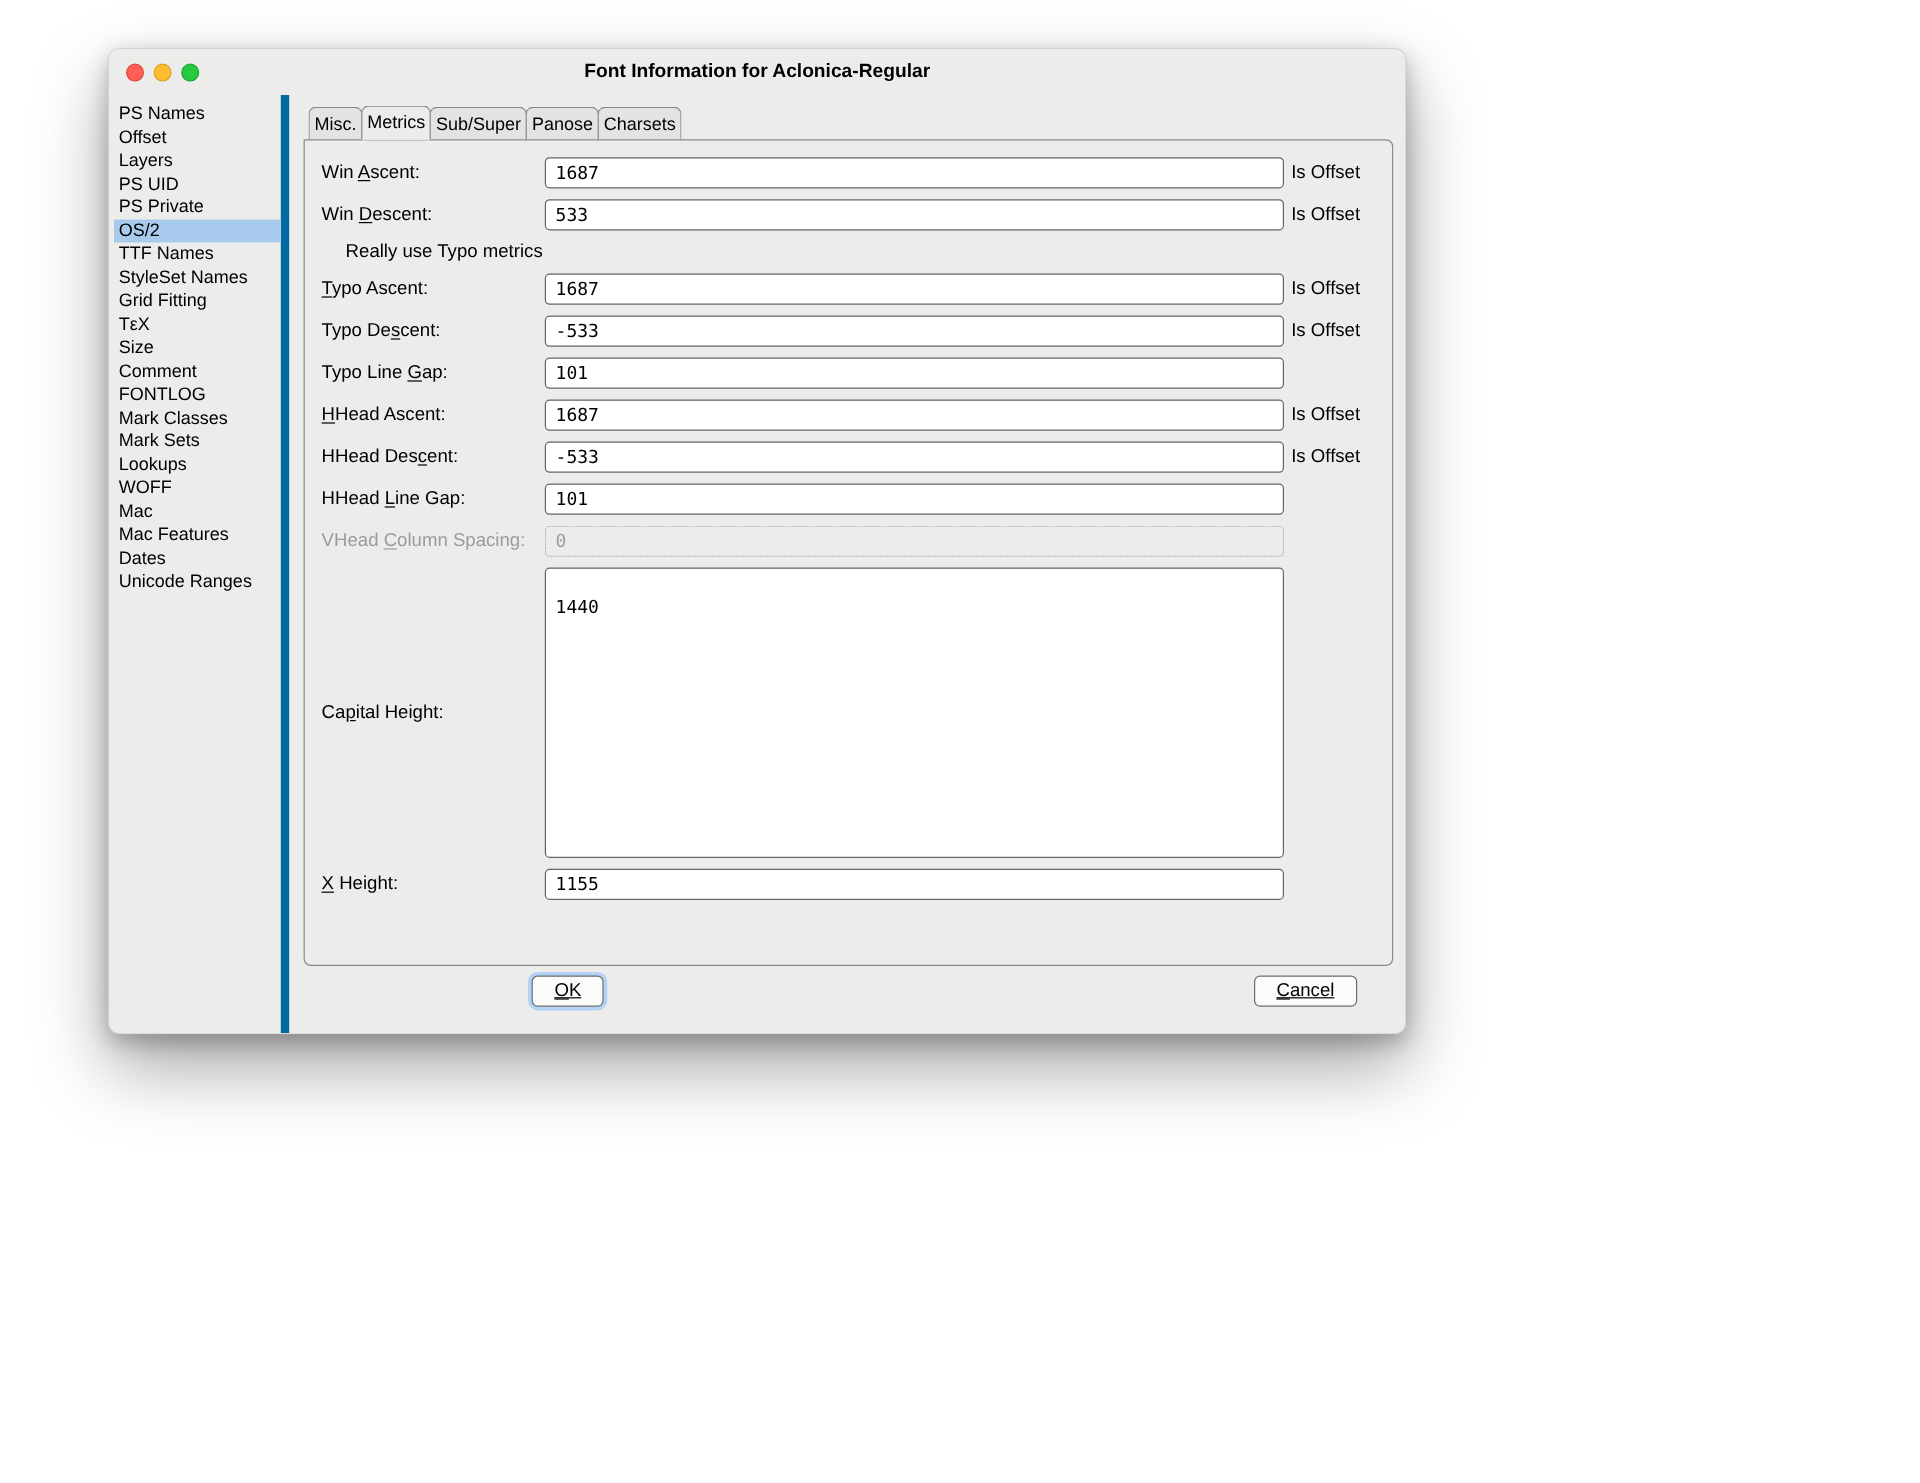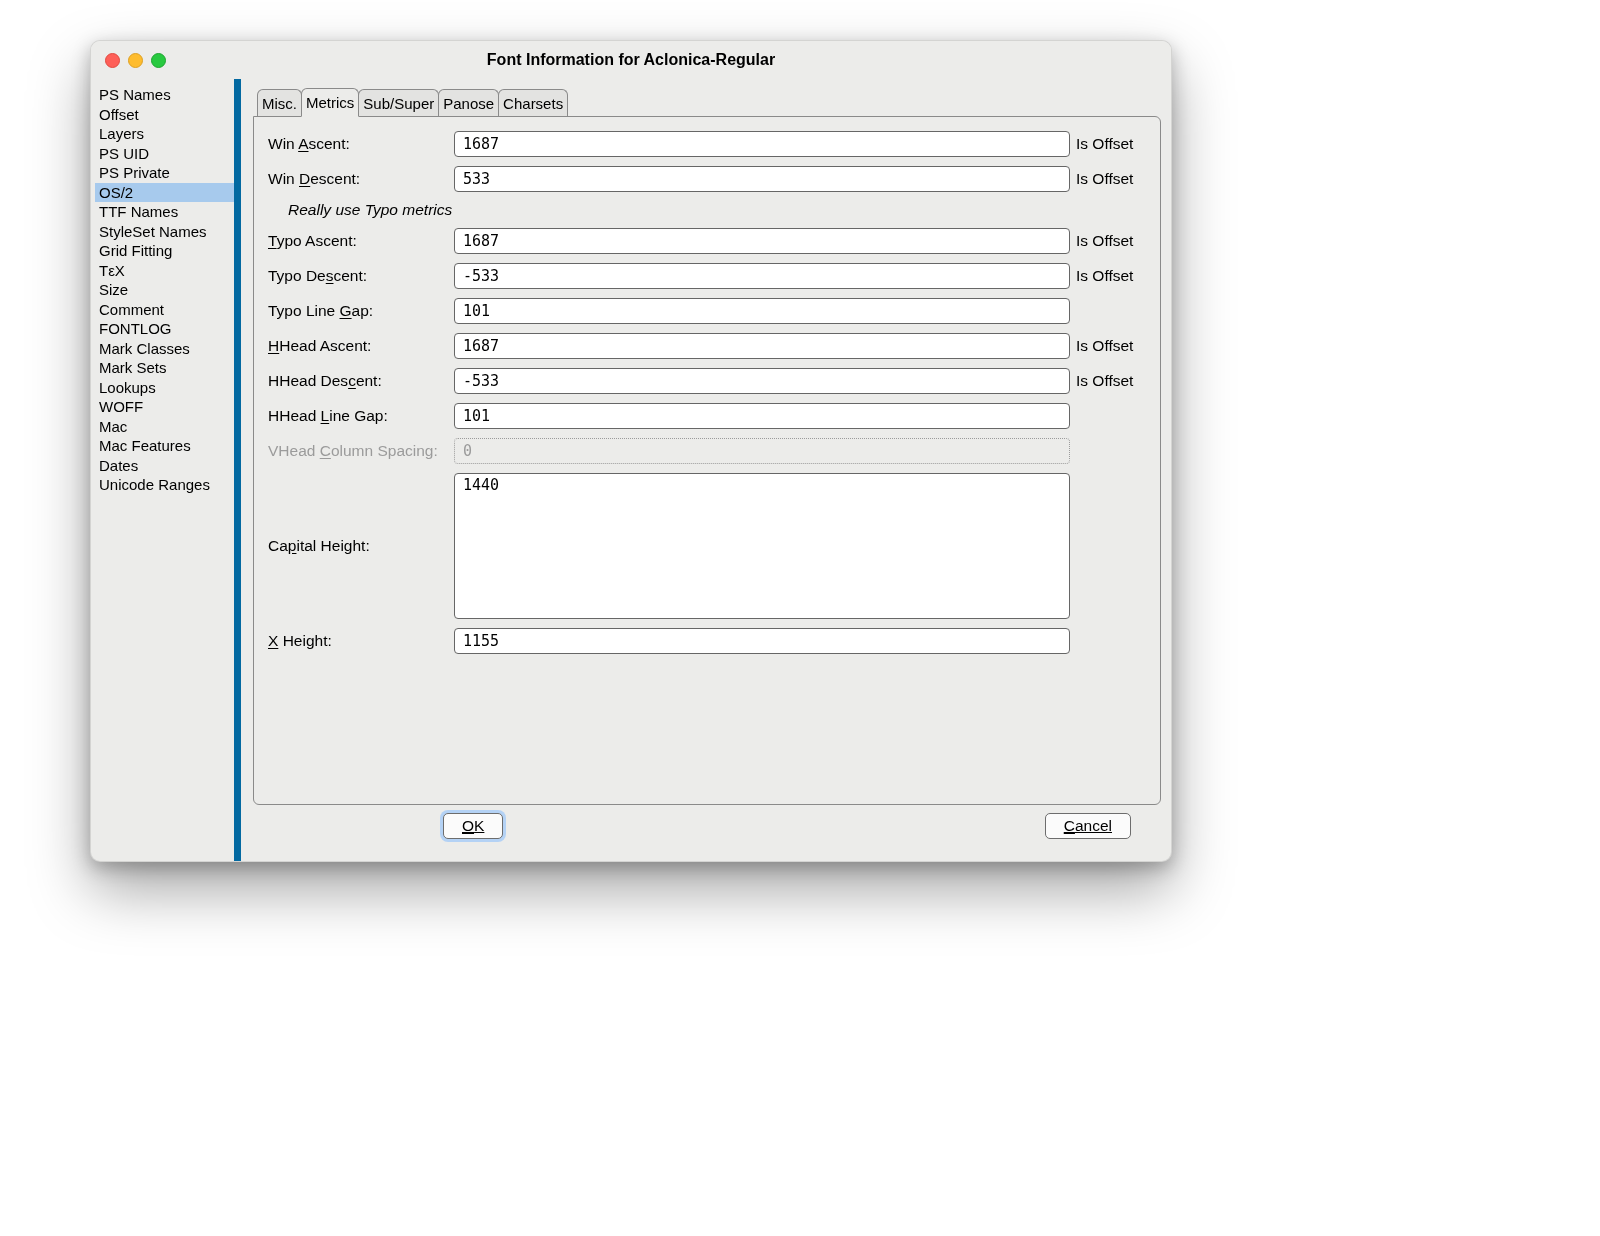--- a/index.html
+++ b/index.html
@@ -92,25 +92,25 @@
   .form input[type=text].disabled{
     background:var(--bg);
     border:1px dotted #9b9b9b;
     color:var(--disabled);
   }
   .form textarea{
     width:100%;box-sizing:border-box;
     border:1px solid var(--input-border);
     background:var(--input-bg);
     border-radius:4px;
-    padding:2px 8px;
+    padding:23px 8px;
     font-family:ui-monospace,Menlo,monospace;
     font-size:15px;
     resize:none;
-    height:146px;
+    height:242px;
   }
   .offset{font-size:15.5px;white-space:nowrap;}
   .u{text-decoration:underline;text-underline-offset:2px;}
   .buttons{
     display:flex;justify-content:space-between;align-items:center;
     padding:8px 30px 14px 190px;
     text-decoration:underline;
   }
   .btn{
     border:1px solid #6d6d6d;
@@ -177,21 +177,21 @@
           <div class="form">
 
             <div class="lbl">Win <span class="u">A</span>scent:</div>
             <input type="text" value="1687" style="">
             <div class="offset">Is Offset</div>
 
             <div class="lbl">Win <span class="u">D</span>escent:</div>
             <input type="text" value="533" style="">
             <div class="offset">Is Offset</div>
 
-            <div class="lbl indent" style="grid-column:1 / span 3;font-style:italic;">Really use Typo metrics</div>
+            <div class="lbl indent" style="grid-column:1 / span 3;">Really use Typo metrics</div>
 
             <div class="lbl"><span class="u">T</span>ypo Ascent:</div>
             <input type="text" value="1687" style="">
             <div class="offset">Is Offset</div>
 
             <div class="lbl">Typo De<span class="u">s</span>cent:</div>
             <input type="text" value="-533" style="">
             <div class="offset">Is Offset</div>
 
             <div class="lbl">Typo Line <span class="u">G</span>ap:</div>

